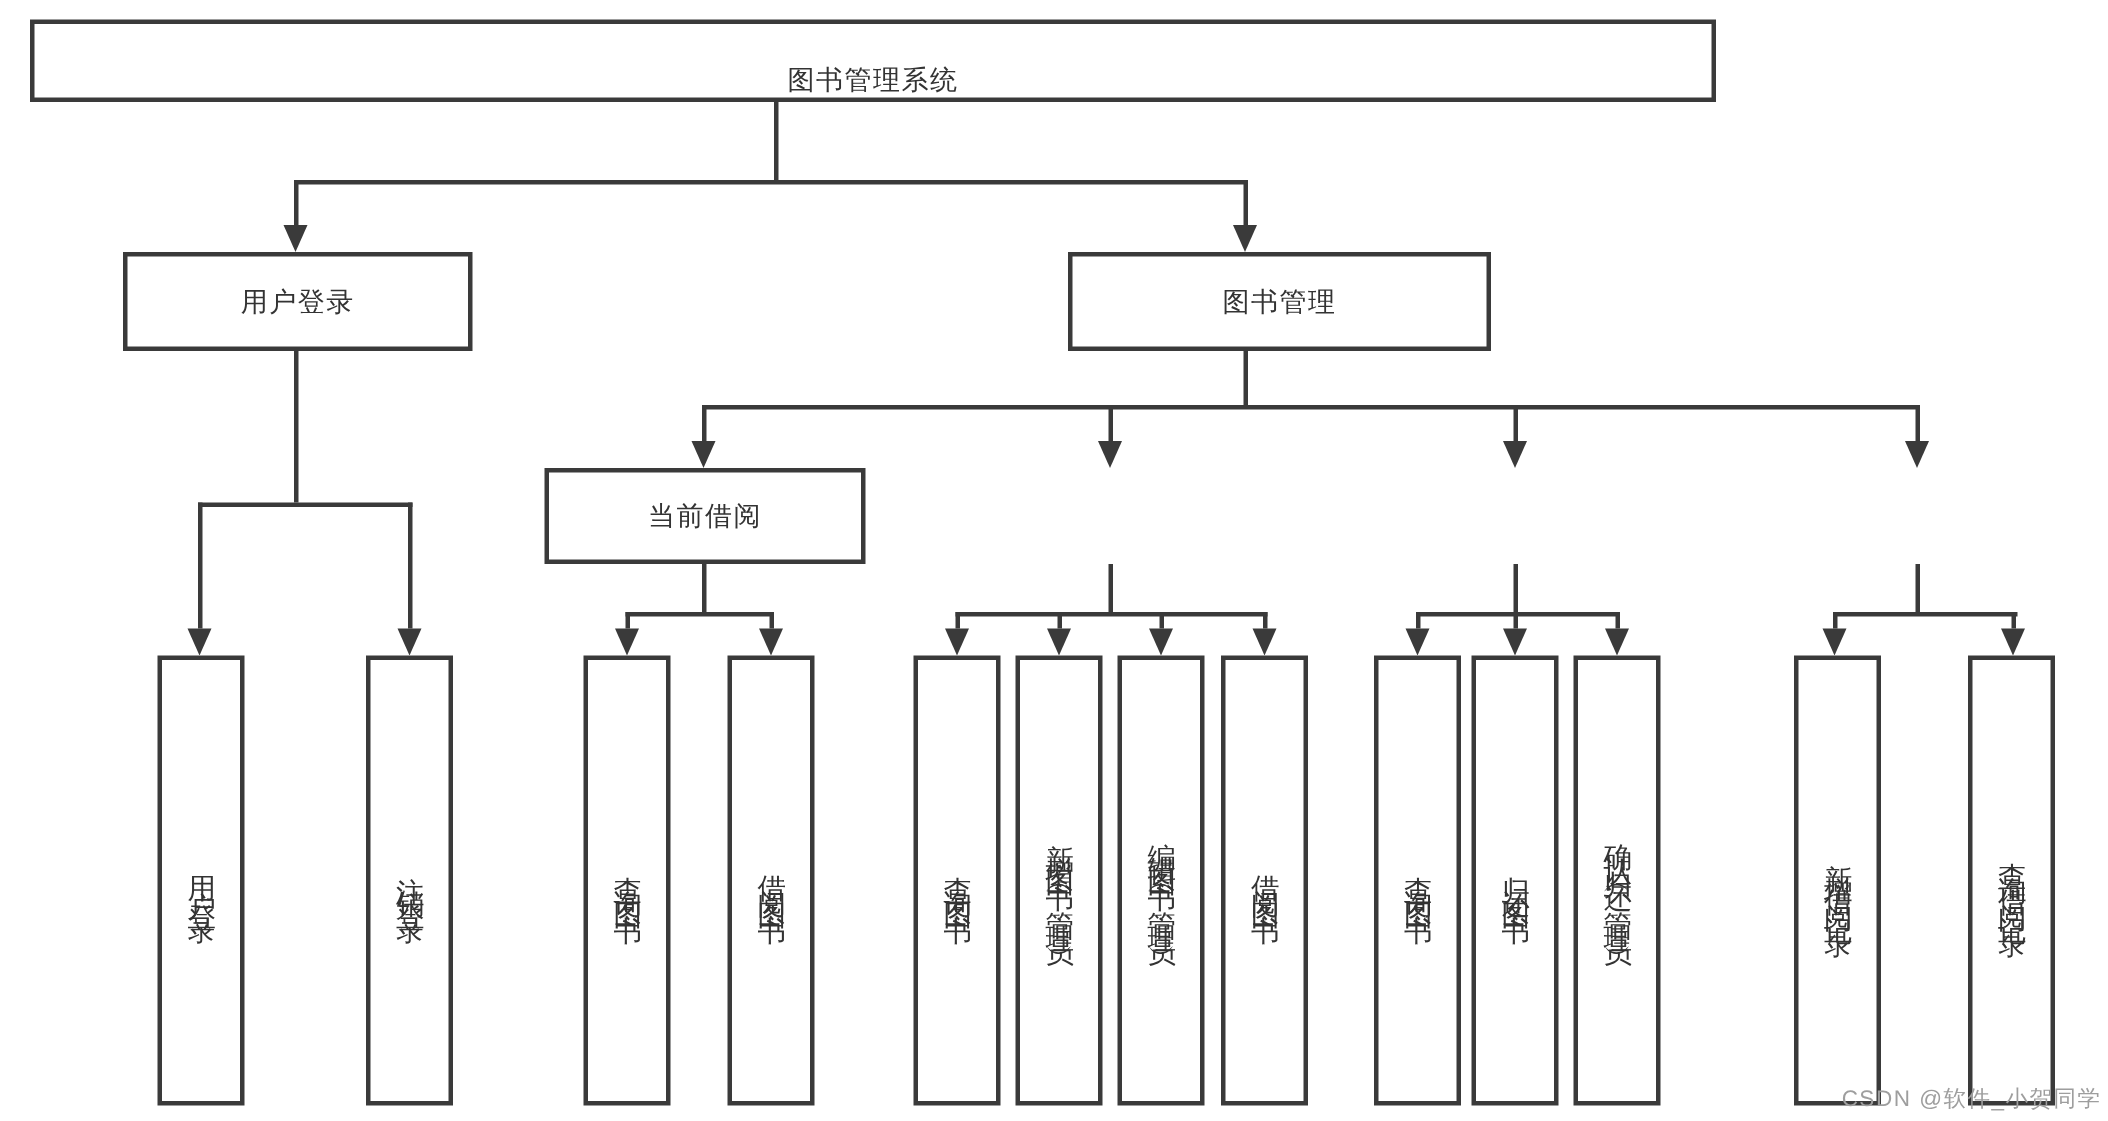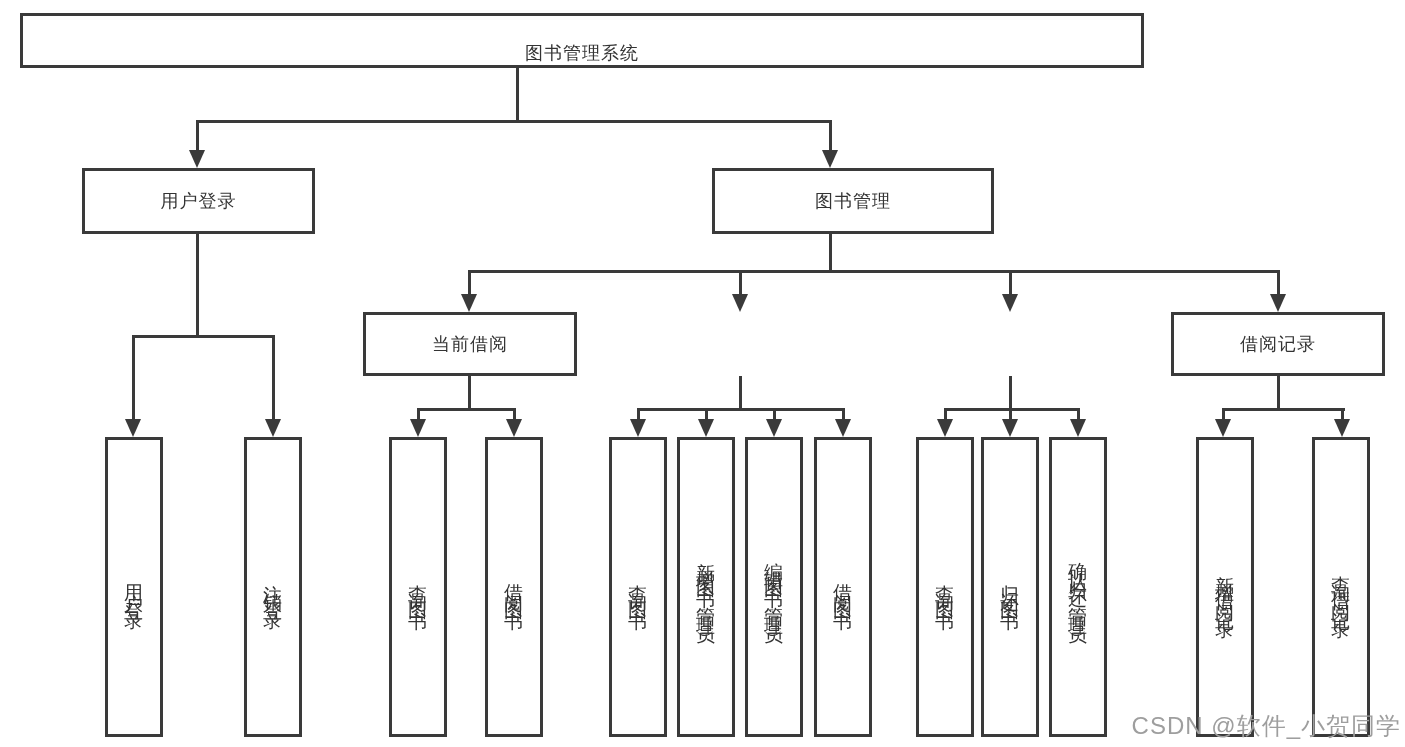--- a/index.html
+++ b/index.html
@@ -57,21 +57,21 @@
     position:absolute;
     width:0;height:0;
     border-left:8px solid transparent;
     border-right:8px solid transparent;
     border-top:18px solid var(--line);
   }
   .watermark{
     position:absolute;
     right:4px;
     bottom:5px;
-    font-size:24px;
+    font-size:15px;
     color:#9e9e9e;
     letter-spacing:1px;
     text-align:center;
   }
 </style>
 </head>
 <body>
 
 <div class="stage">
 
@@ -106,23 +106,20 @@
   <div class="arrowhead" style="left:461px;top:294px;"></div>
   <div class="vline" style="left:739px;top:270px;height:24px;"></div>
   <div class="arrowhead" style="left:732px;top:294px;"></div>
   <div class="vline" style="left:1009px;top:270px;height:24px;"></div>
   <div class="arrowhead" style="left:1002px;top:294px;"></div>
   <div class="vline" style="left:1277px;top:270px;height:24px;"></div>
   <div class="arrowhead" style="left:1270px;top:294px;"></div>
 
   <div class="node" style="left:363px;top:312px;width:214px;height:64px;">
     <span>当前借阅</span>
-  </div>
-  <div class="node" style="left:1171px;top:312px;width:214px;height:64px;">
-    <span>借阅记录</span>
   </div>
 
   <div class="vline" style="left:468px;top:376px;height:32px;"></div>
   <div class="hline" style="left:417px;top:408px;width:99px;"></div>
   <div class="vline" style="left:417px;top:408px;height:11px;"></div>
   <div class="arrowhead" style="left:410px;top:419px;"></div>
   <div class="vline" style="left:513px;top:408px;height:11px;"></div>
   <div class="arrowhead" style="left:506px;top:419px;"></div>
 
   <div class="vline" style="left:739px;top:376px;height:32px;"></div>

